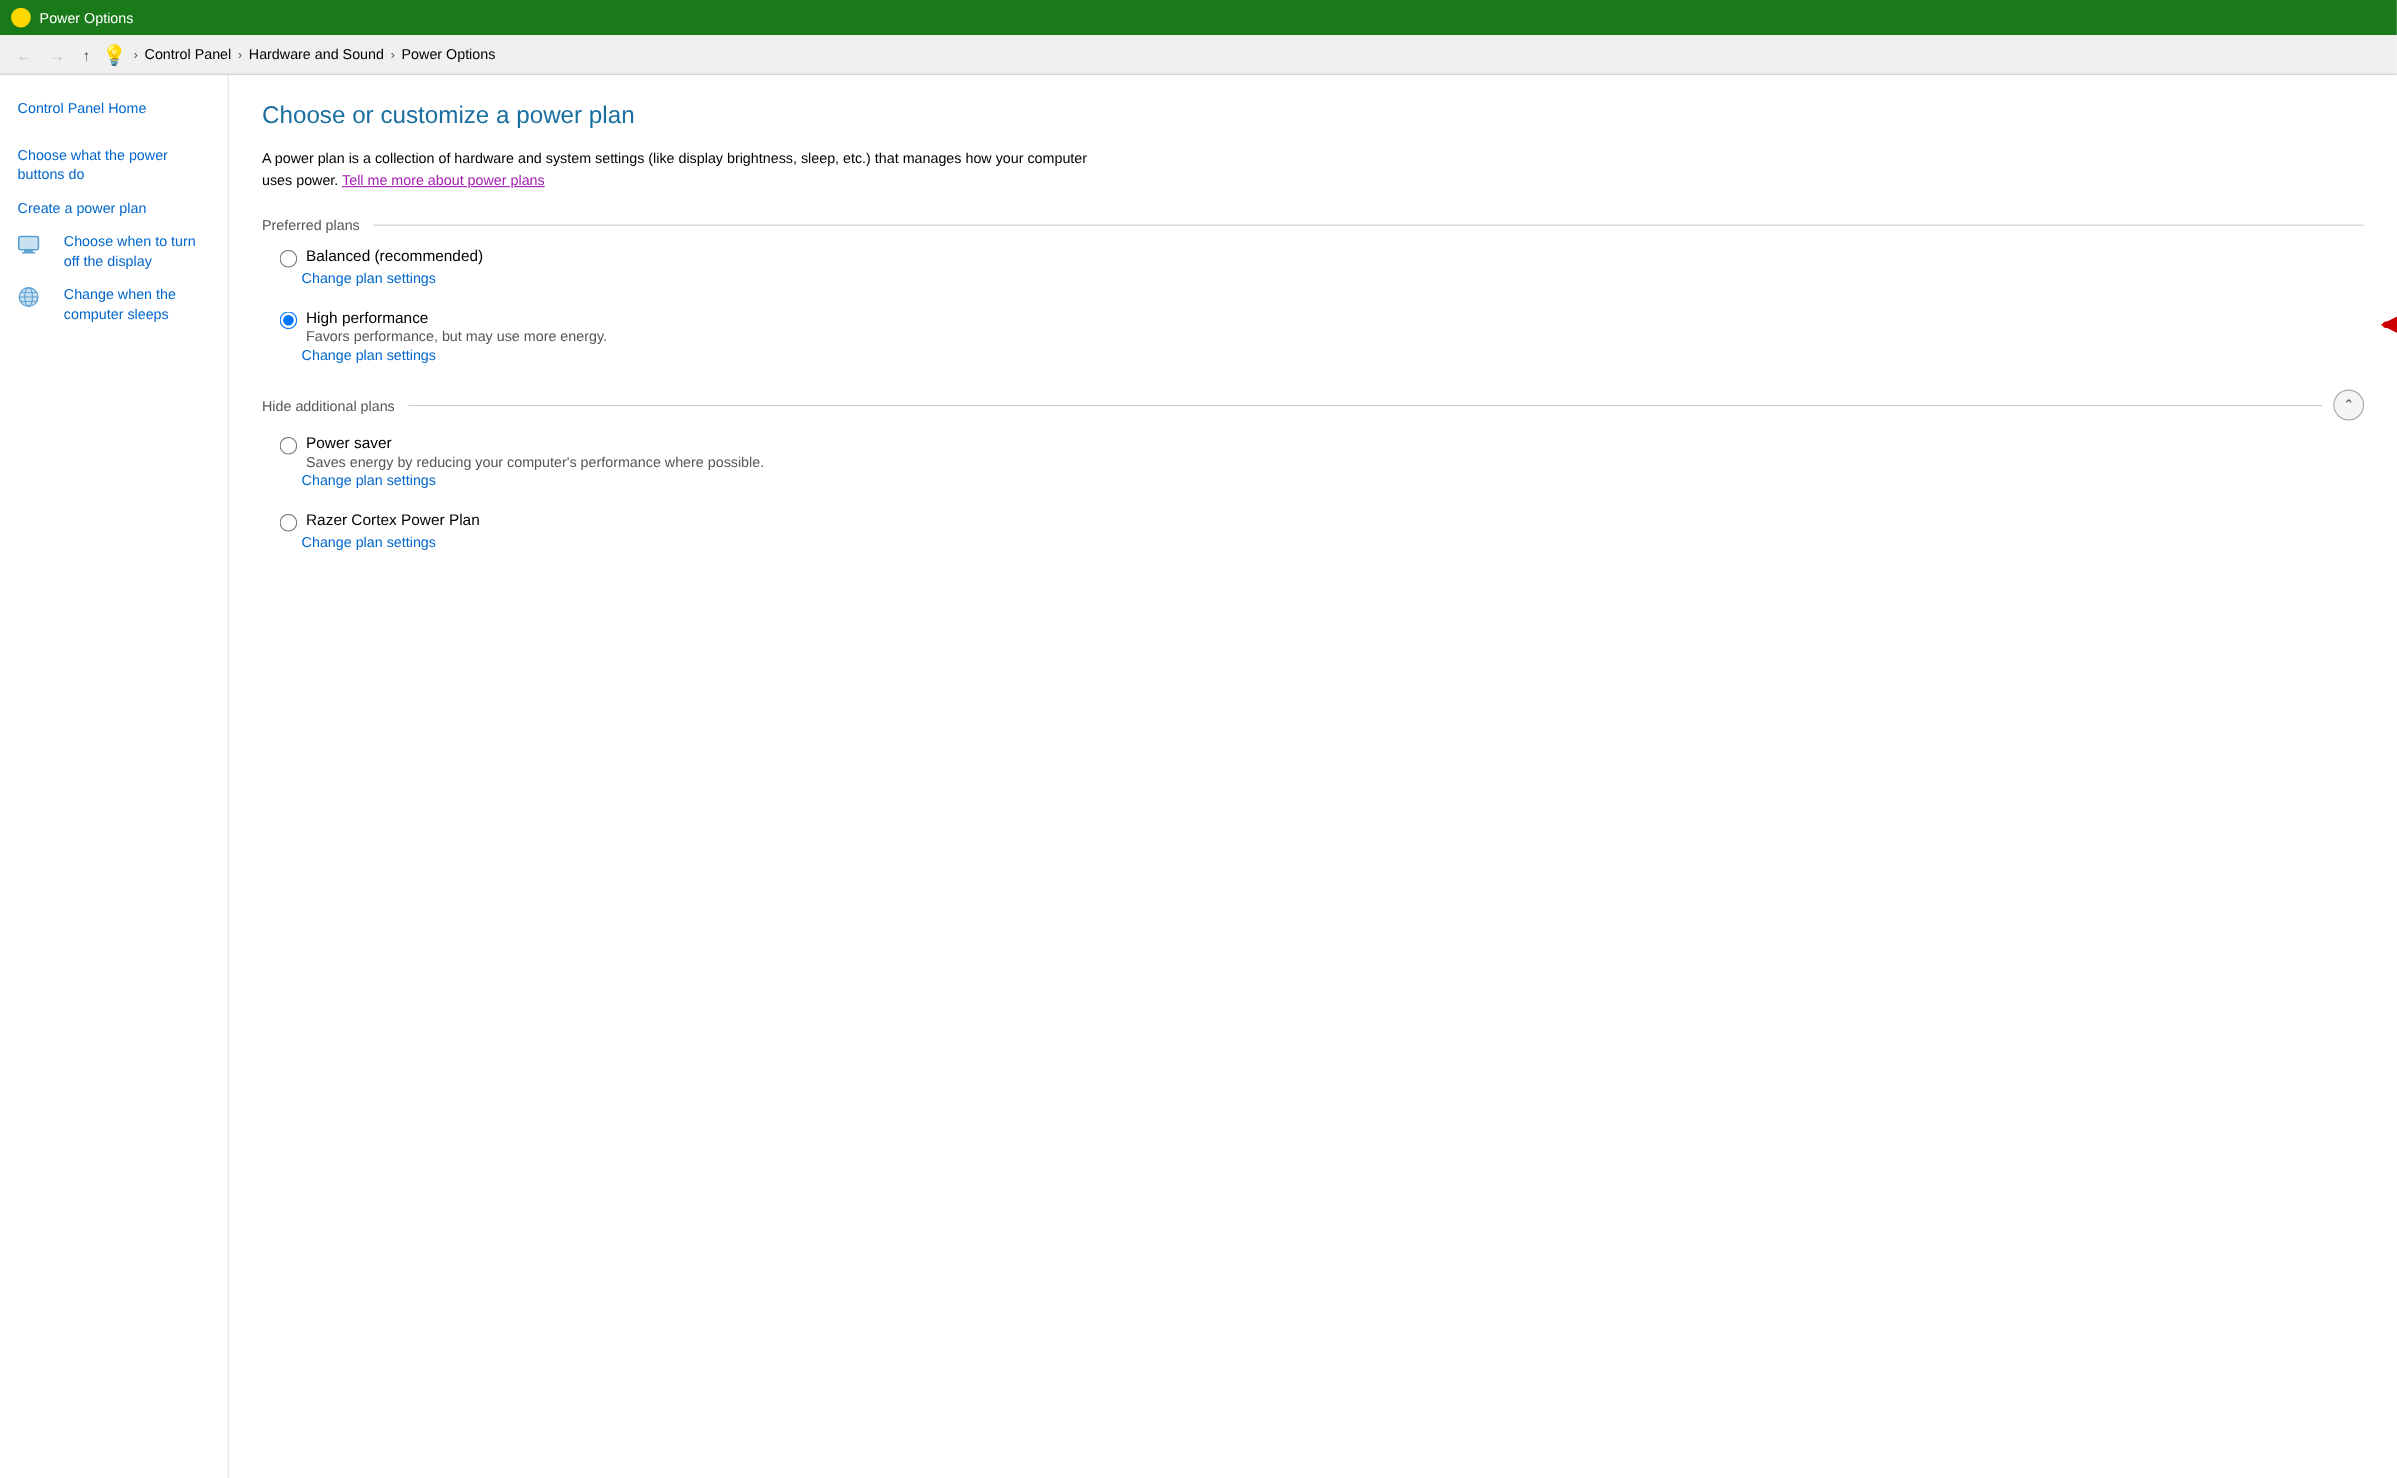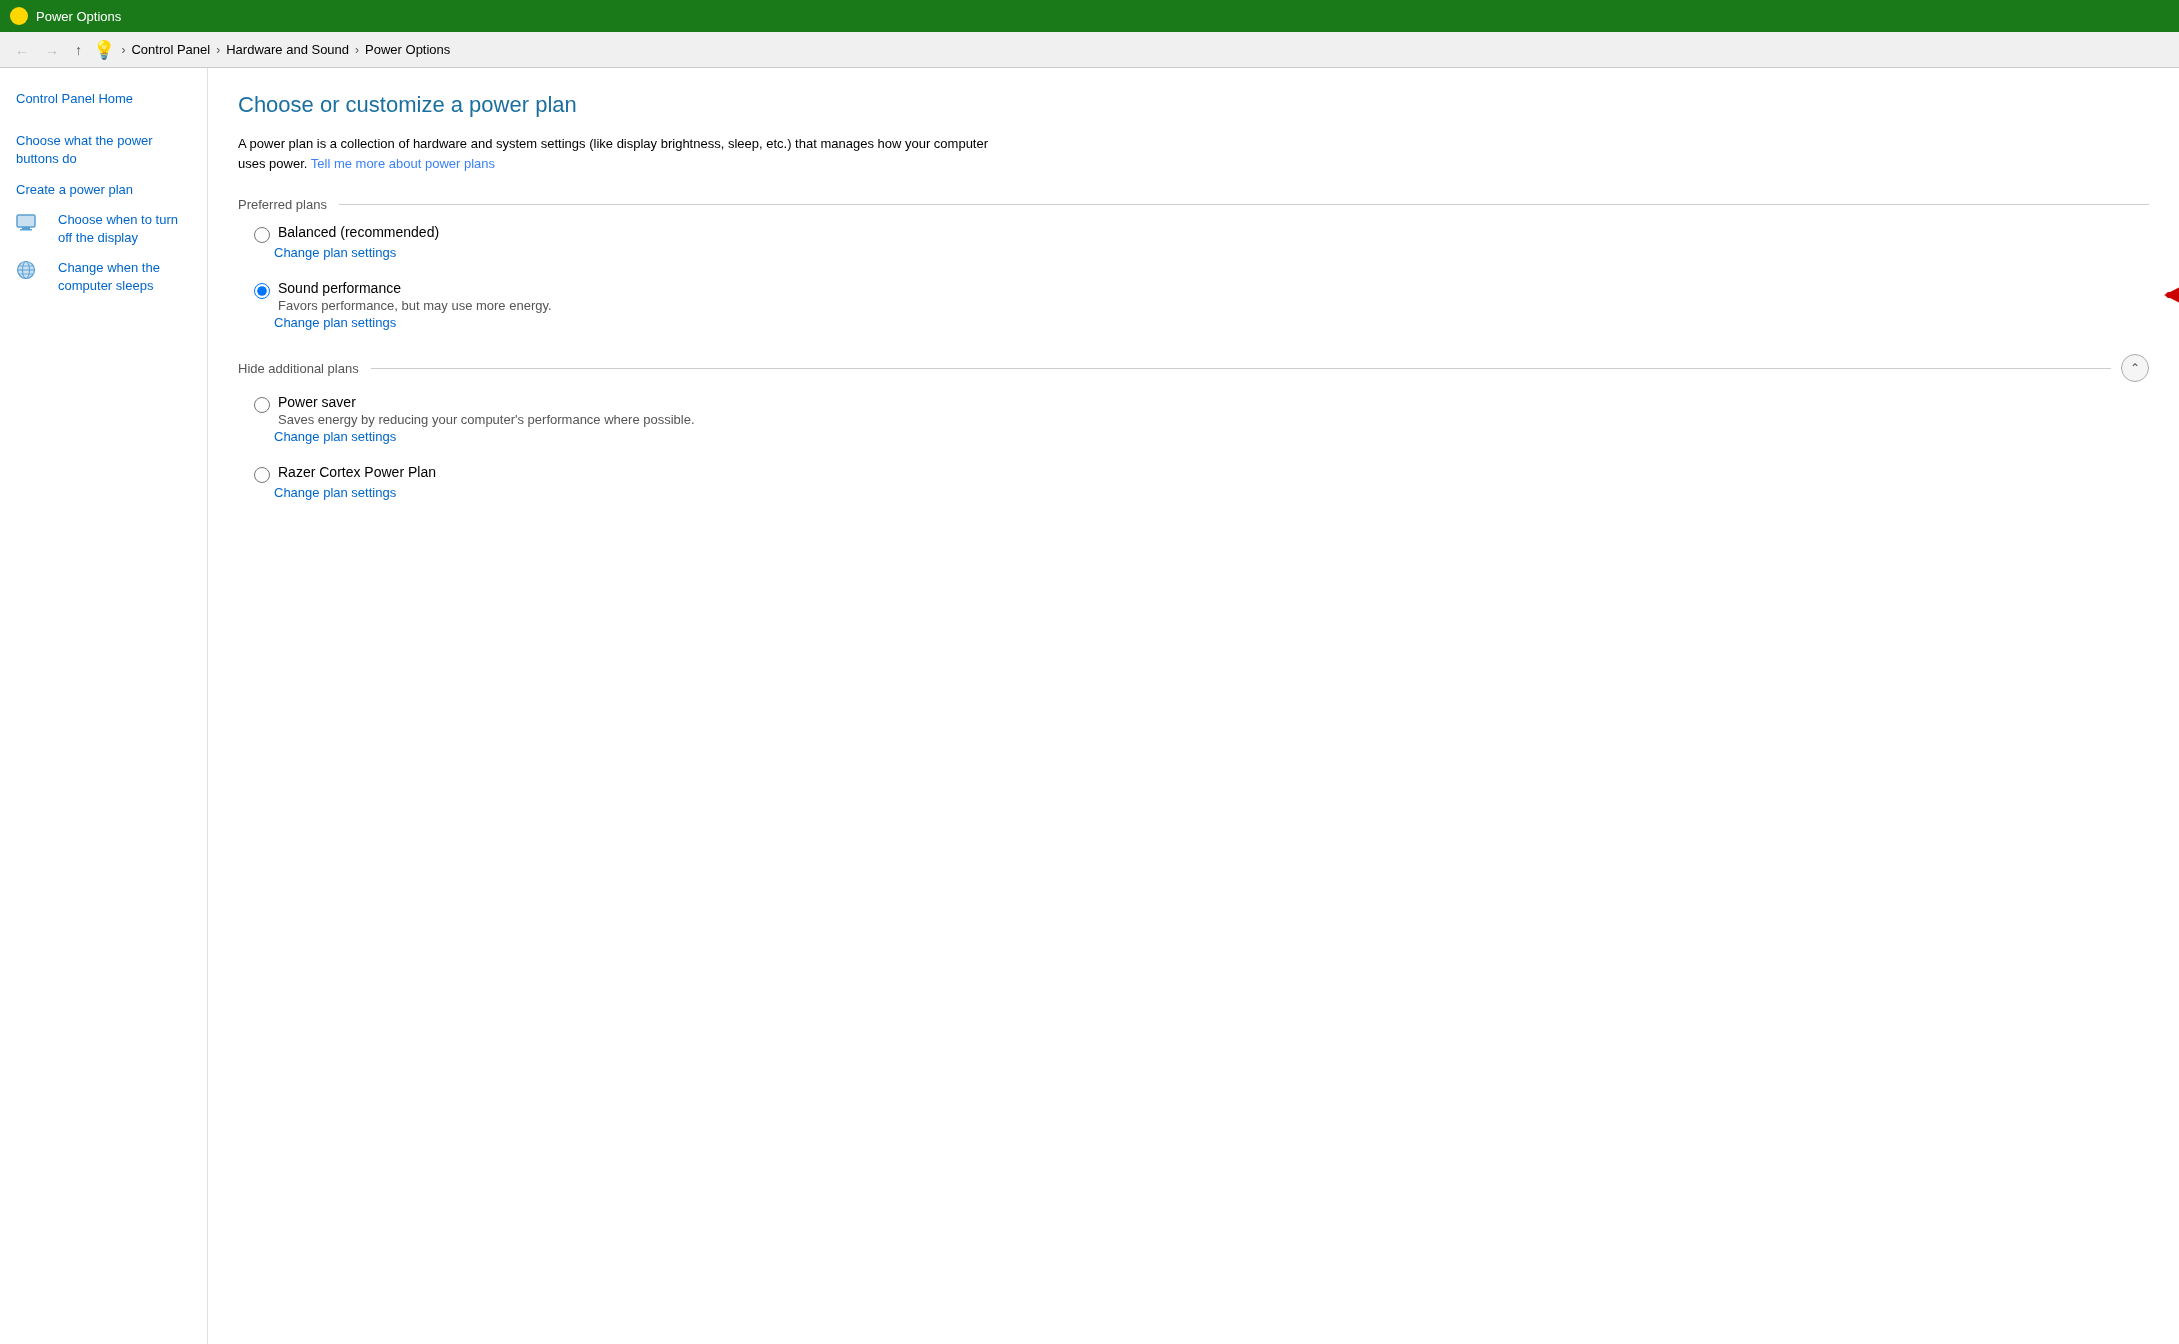--- a/index.html
+++ b/index.html
@@ -104,21 +104,22 @@
       margin-bottom: 16px;
     }
     .description {
       font-size: 13px;
       color: #000;
       line-height: 1.5;
       max-width: 780px;
       margin-bottom: 4px;
     }
     .description a {
-      color: #3b82f6;
+      color: #a21caf;
+      text-decoration: underline;
       cursor: pointer;
     }
 
     
     .section-header {
       display: flex;
       align-items: center;
       margin-top: 24px;
       margin-bottom: 12px;
     }
@@ -270,21 +271,21 @@
           <label class="plan-name" for="radio-balanced">Balanced (recommended)</label>
         </div>
       </div>
       <a class="change-link">Change plan settings</a>
     </div>
 
     <div class="plan-item" style="position:relative;">
       <div class="plan-radio-wrap">
         <input type="radio" class="plan-radio" name="powerplan" id="radio-high" checked="" style="">
         <div class="plan-info">
-          <label class="plan-name" for="radio-high">Sound performance</label>
+          <label class="plan-name" for="radio-high">High performance</label>
           <div class="plan-desc">Favors performance, but may use more energy.</div>
         </div>
       </div>
       <a class="change-link">Change plan settings</a>
 
       <svg style="position:absolute; right:-180px; top:-10px; width:220px; height:60px; pointer-events:none;" viewBox="0 0 220 60">
 
         <line x1="210" y1="25" x2="60" y2="25" stroke="#cc0000" stroke-width="6" stroke-linecap="round"></line>
 
         <polygon points="55,25 75,15 75,35" fill="#cc0000"></polygon>

